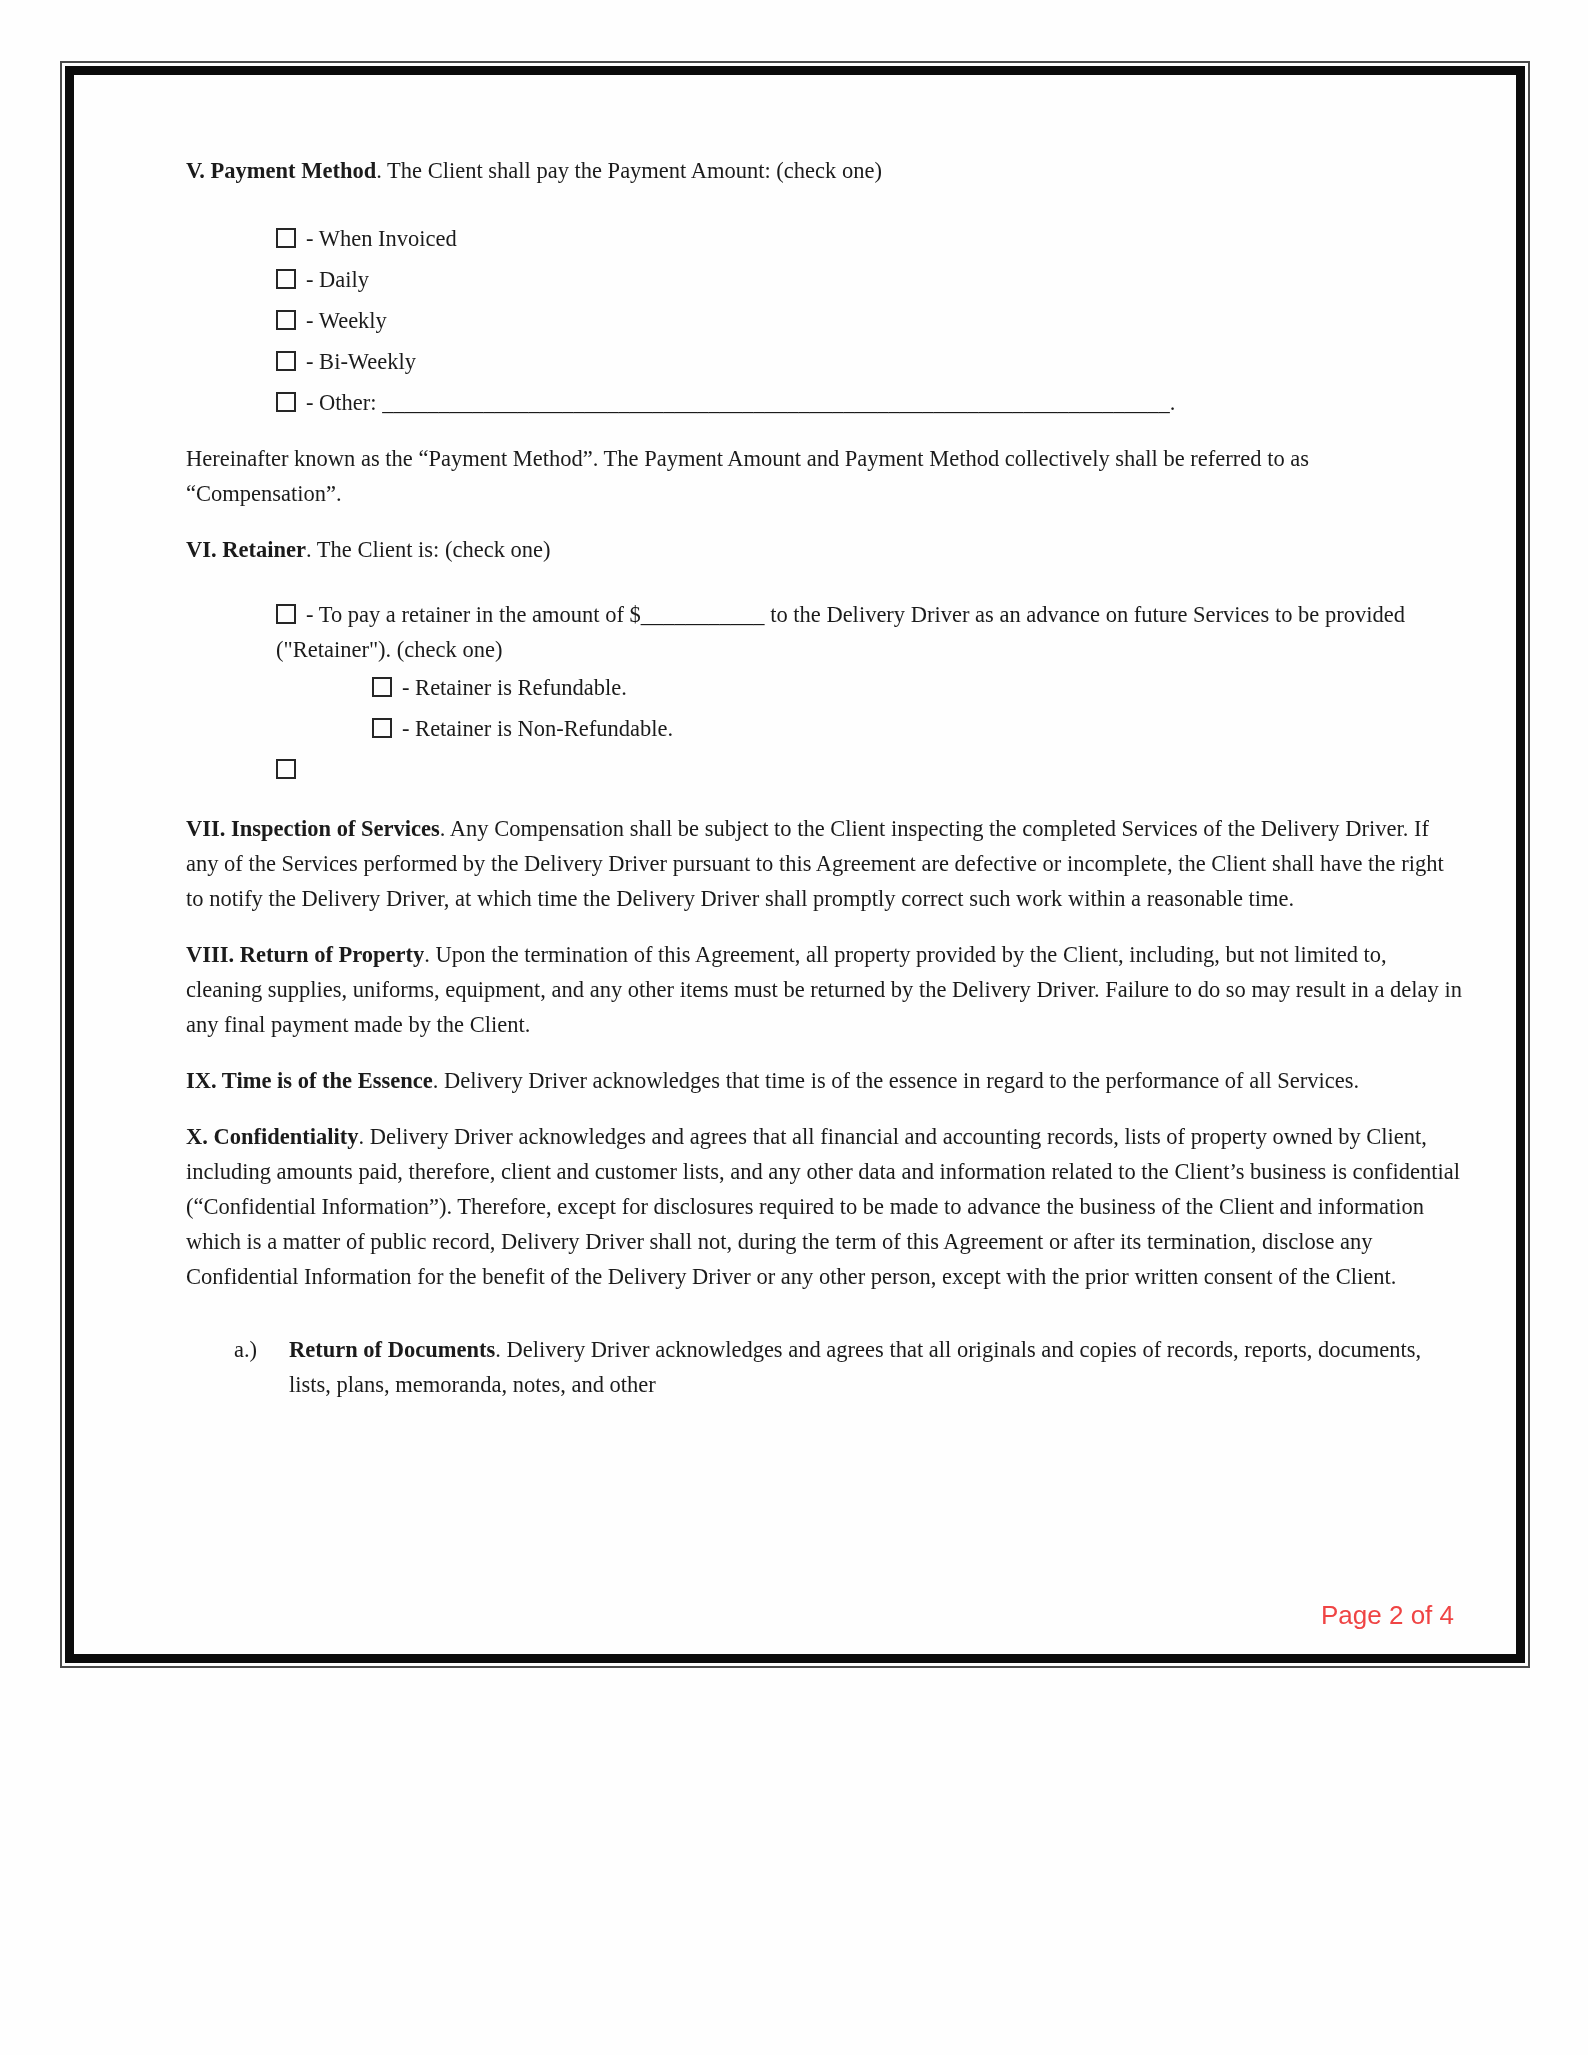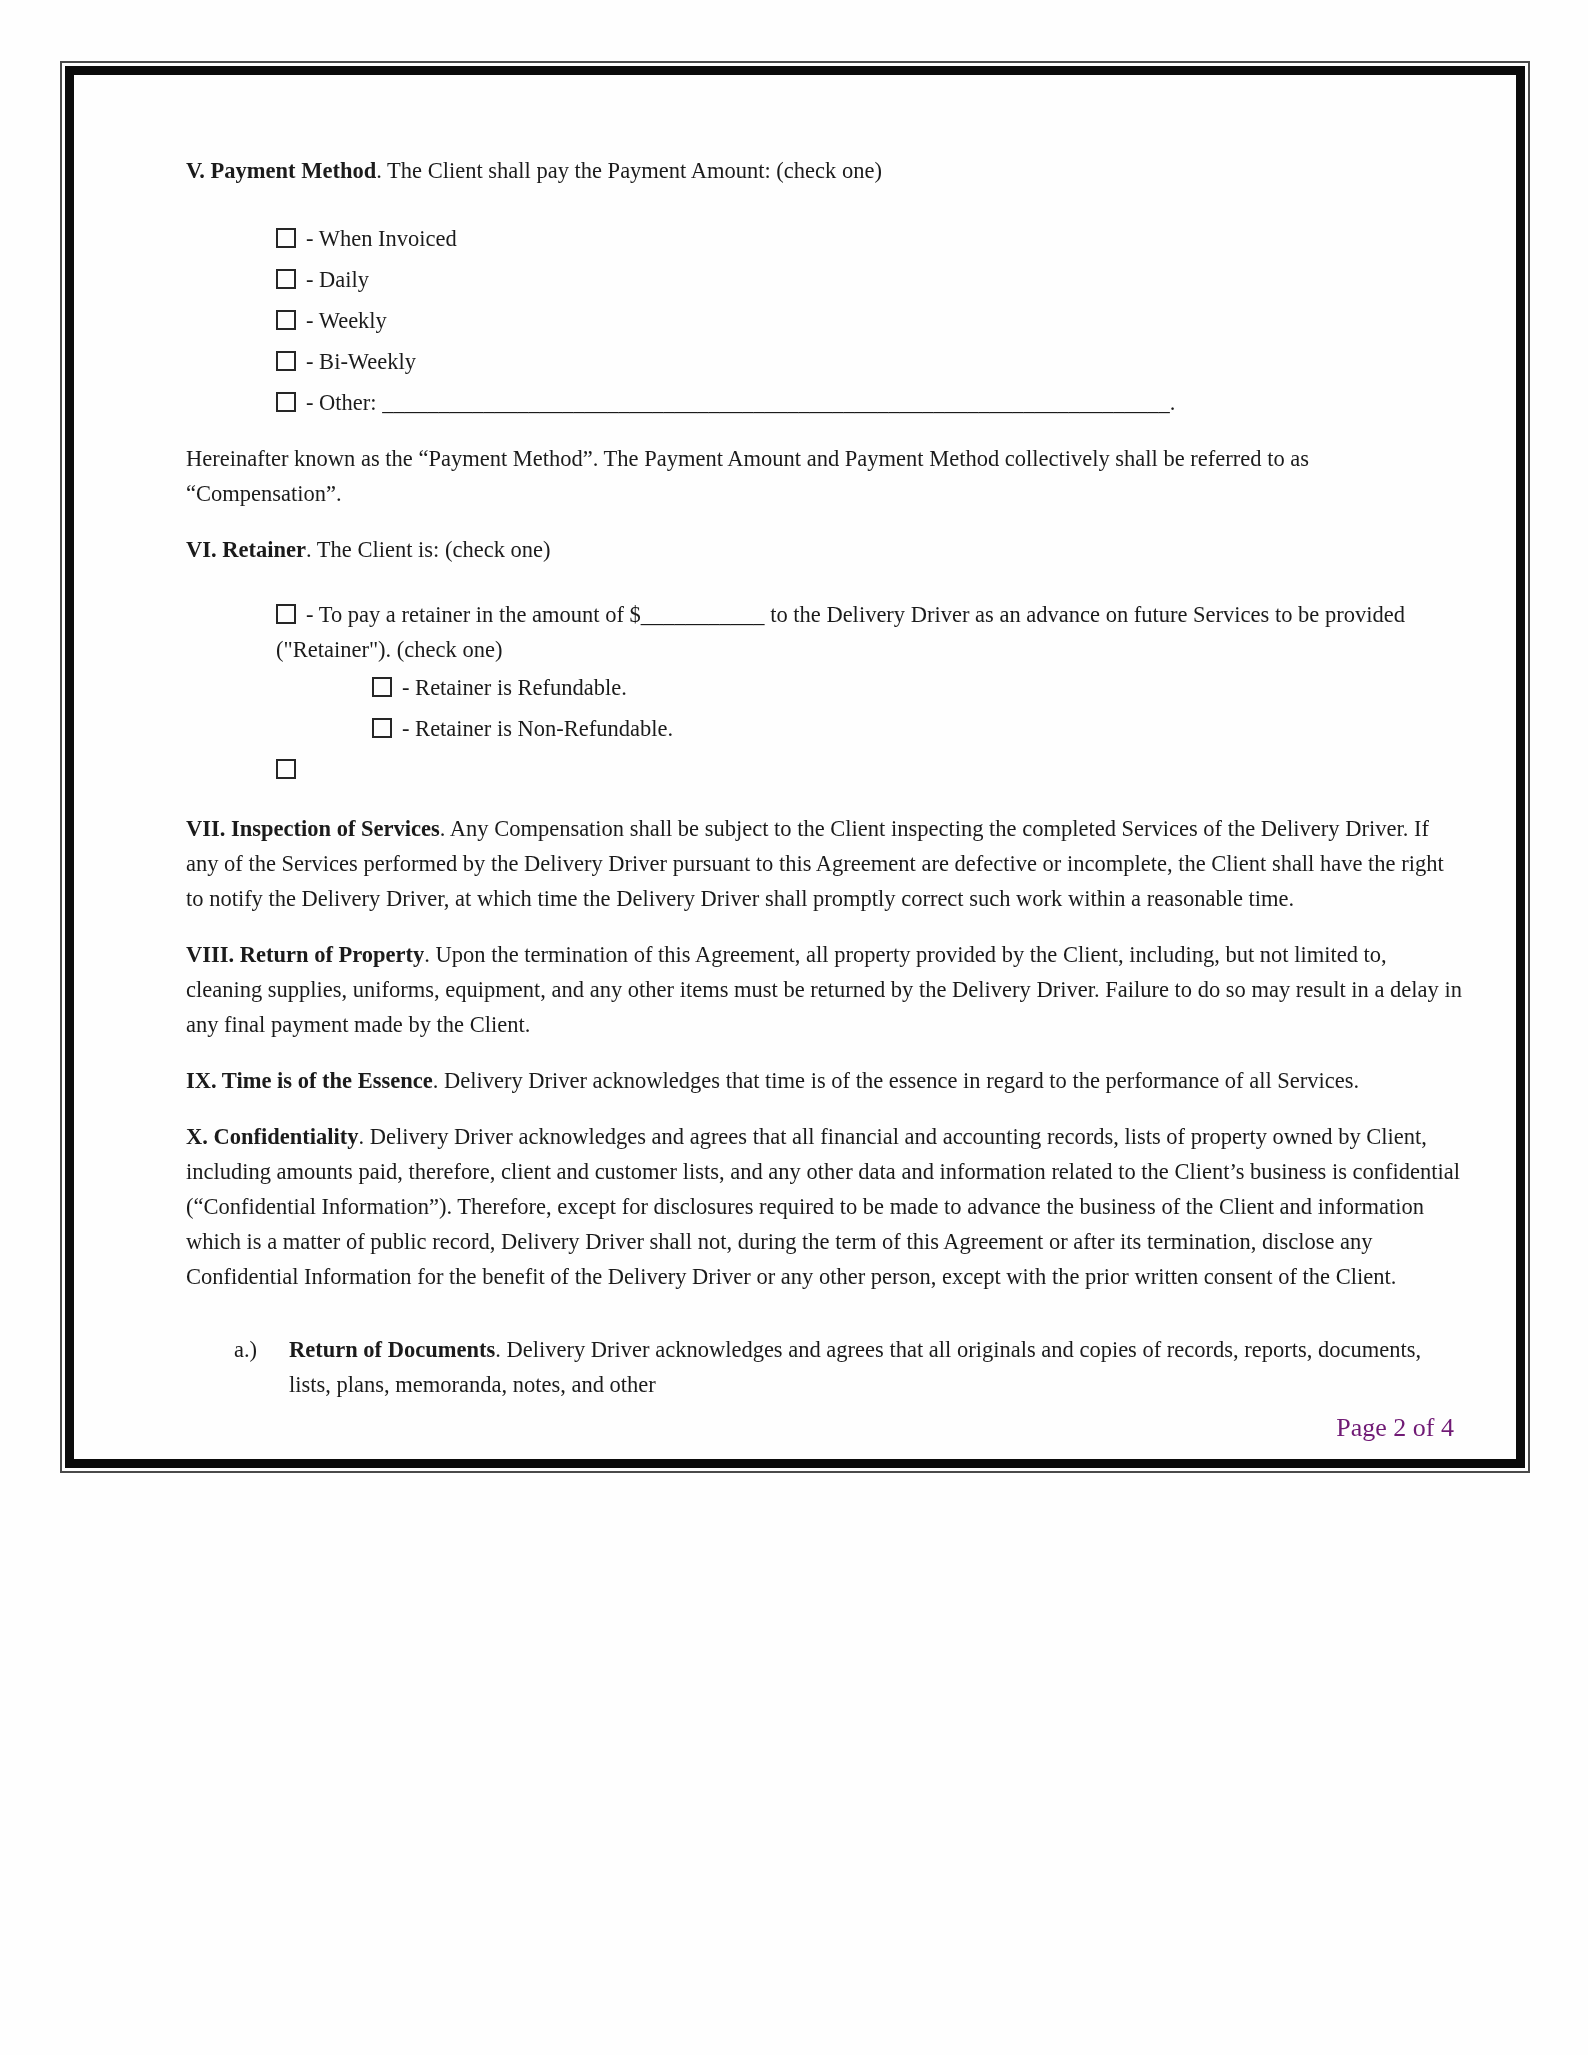--- a/index.html
+++ b/index.html
@@ -8,21 +8,21 @@
     width: 1588px;
     height: 2055px;
     background: #fefefe;
     font-family: "Liberation Serif", "DejaVu Serif", serif;
     color: #1b1b1b;
     overflow: hidden;
   }
   .frame-outer {
     position: absolute;
     left: 60px; top: 61px;
-    width: 1470px; height: 1412px;
+    width: 1470px; height: 1607px;
     box-sizing: border-box;
     border: 2px solid #4a4a4a;
     padding: 3px;
   }
   .frame-inner {
     box-sizing: border-box;
     width: 100%; height: 100%;
     border: 9px solid #0b0b0b;
     position: relative;
     background: #fefefe;
@@ -65,24 +65,24 @@
     margin-top: 38px;
     padding-left: 103px;
     line-height: 35px;
   }
   .sub-marker {
     position: absolute;
     left: 48px; top: 0;
   }
   .footer {
     position: absolute;
-    right: 62px; bottom: 16px;
-    font-family: Liberation Serif, serif;
+    right: 62px; bottom: 24px;
+    font-family: Liberation Sans, sans-serif;
     font-size: 26px;
-    color: #701a75;
+    color: #ef4444;
     line-height: 30px;
   }
 </style>
 </head>
 <body>
 
 <div class="page">
   <div class="frame-outer">
     <div class="frame-inner">
       <div class="content">

